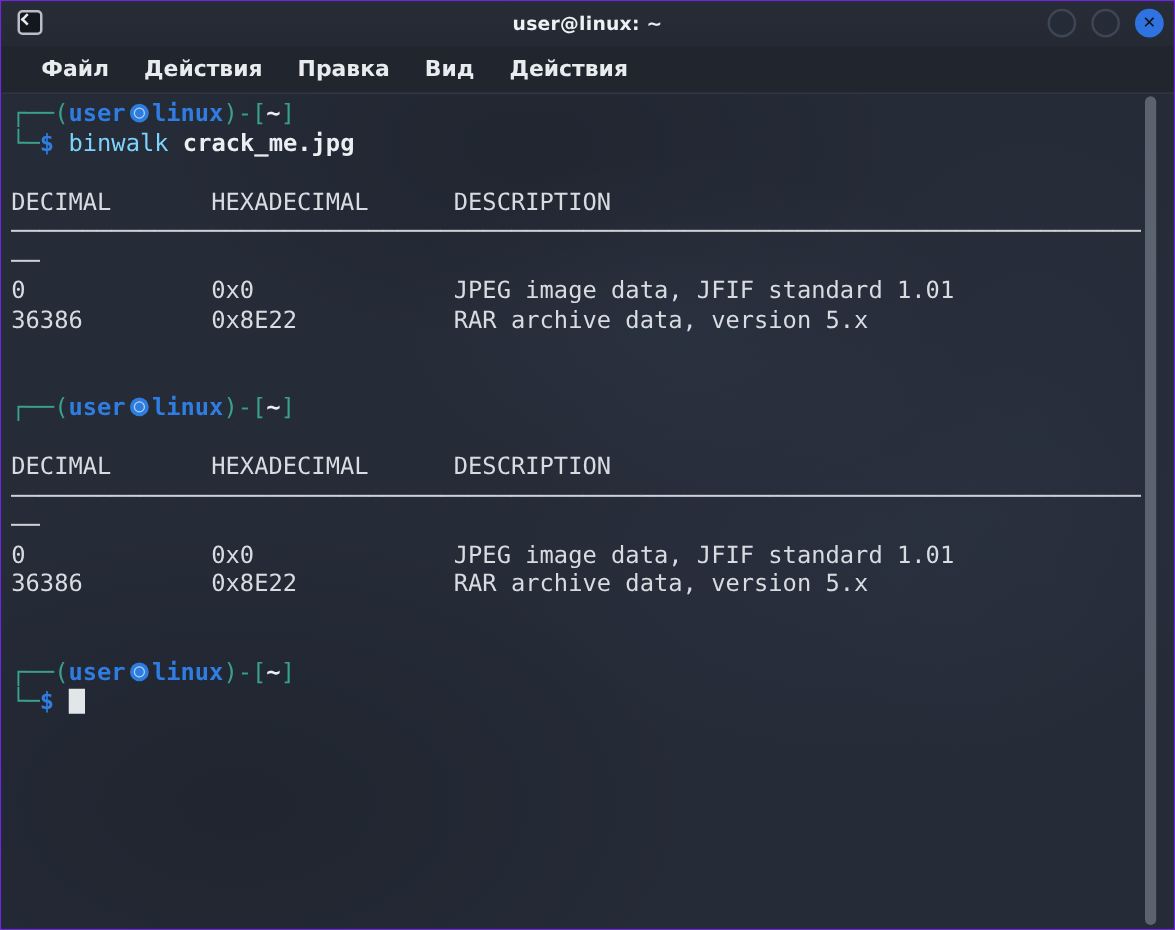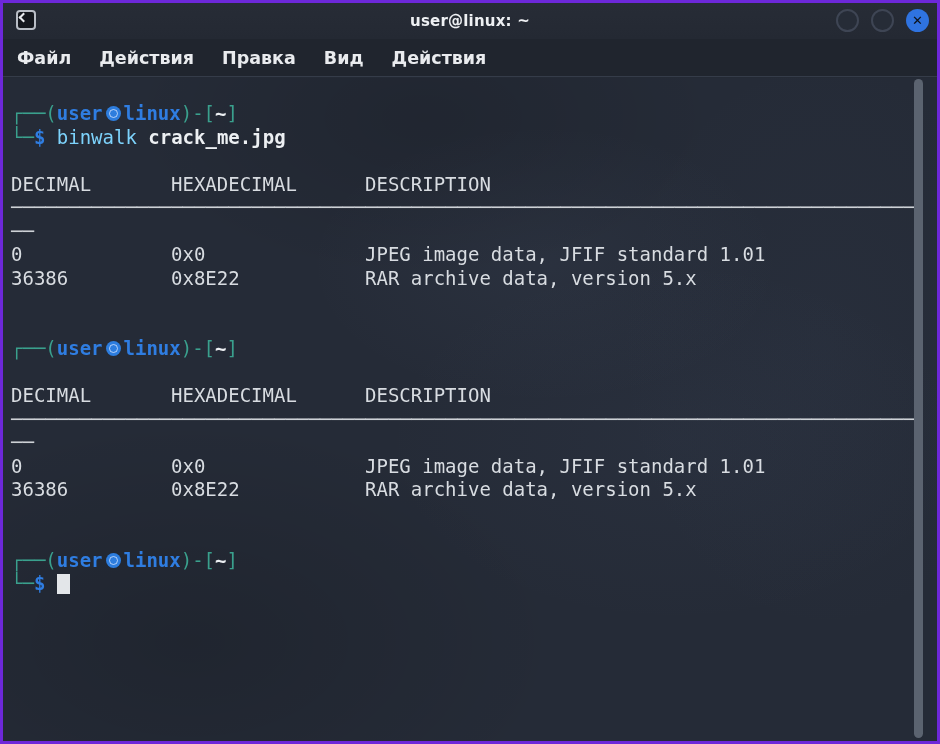--- a/index.html
+++ b/index.html
@@ -1,18 +1,18 @@
 <!DOCTYPE html>
 <html><head>
 <meta charset="utf-8">
 <style>
   html,body{margin:0;padding:0;background:#14171d;}
   .window{
     position:relative;width:940px;height:744px;overflow:hidden;
-    background:#242a35;border:3px solid #6d28d9;box-sizing:border-box;
+    background:#242a35;border:1px solid #6d28d9;box-sizing:border-box;
     font-family:"DejaVu Sans",sans-serif;
   }
   
   .titlebar{
     position:absolute;top:0;left:0;right:0;height:36px;
     background:linear-gradient(#272c36,#242933);
     display:flex;align-items:center;justify-content:center;
   }
   .app-icon{
     position:absolute;left:13px;top:7px;width:20px;height:20px;
@@ -30,29 +30,29 @@
   .ctrl{
     width:23px;height:23px;border-radius:50%;box-sizing:border-box;
     display:flex;align-items:center;justify-content:center;
   }
   .ctrl.gray{background:#262c37;border:2px solid #3e4554;}
   .ctrl.close{background:#2f73e0;color:#0d1117;font-size:13px;font-weight:700;line-height:1;}
   
   .menubar{
     position:absolute;top:36px;left:0;right:0;height:38px;
     background:#20252e;border-bottom:1px solid #353c49;
-    display:flex;align-items:center;gap:28px;padding-left:14px;box-sizing:border-box;
+    display:flex;align-items:center;gap:28px;padding-left:32px;box-sizing:border-box;
   }
   .menu-item{color:#e9ebee;font-size:17.5px;font-weight:600;cursor:default;}
   
   .terminal{
     position:absolute;top:75px;left:0;right:0;bottom:0;
     background:#252b37;
     font-family:"DejaVu Sans Mono",monospace;font-size:19px;
-    color:#d8dce1;padding:24px 0 0 8px;box-sizing:border-box;
+    color:#d8dce1;padding:4px 0 0 8px;box-sizing:border-box;
   }
   .terminal::before{ 
     content:"";position:absolute;inset:0;pointer-events:none;
     background:
       radial-gradient(ellipse 340px 200px at 58% 28%, rgba(140,160,200,0.05), transparent 70%),
       radial-gradient(ellipse 420px 260px at 72% 55%, rgba(120,140,185,0.045), transparent 70%),
       radial-gradient(ellipse 300px 420px at 88% 40%, rgba(100,120,160,0.04), transparent 70%),
       radial-gradient(ellipse 500px 300px at 20% 85%, rgba(0,0,0,0.14), transparent 75%),
       radial-gradient(ellipse 400px 220px at 45% 6%, rgba(0,0,0,0.12), transparent 75%);
   }

